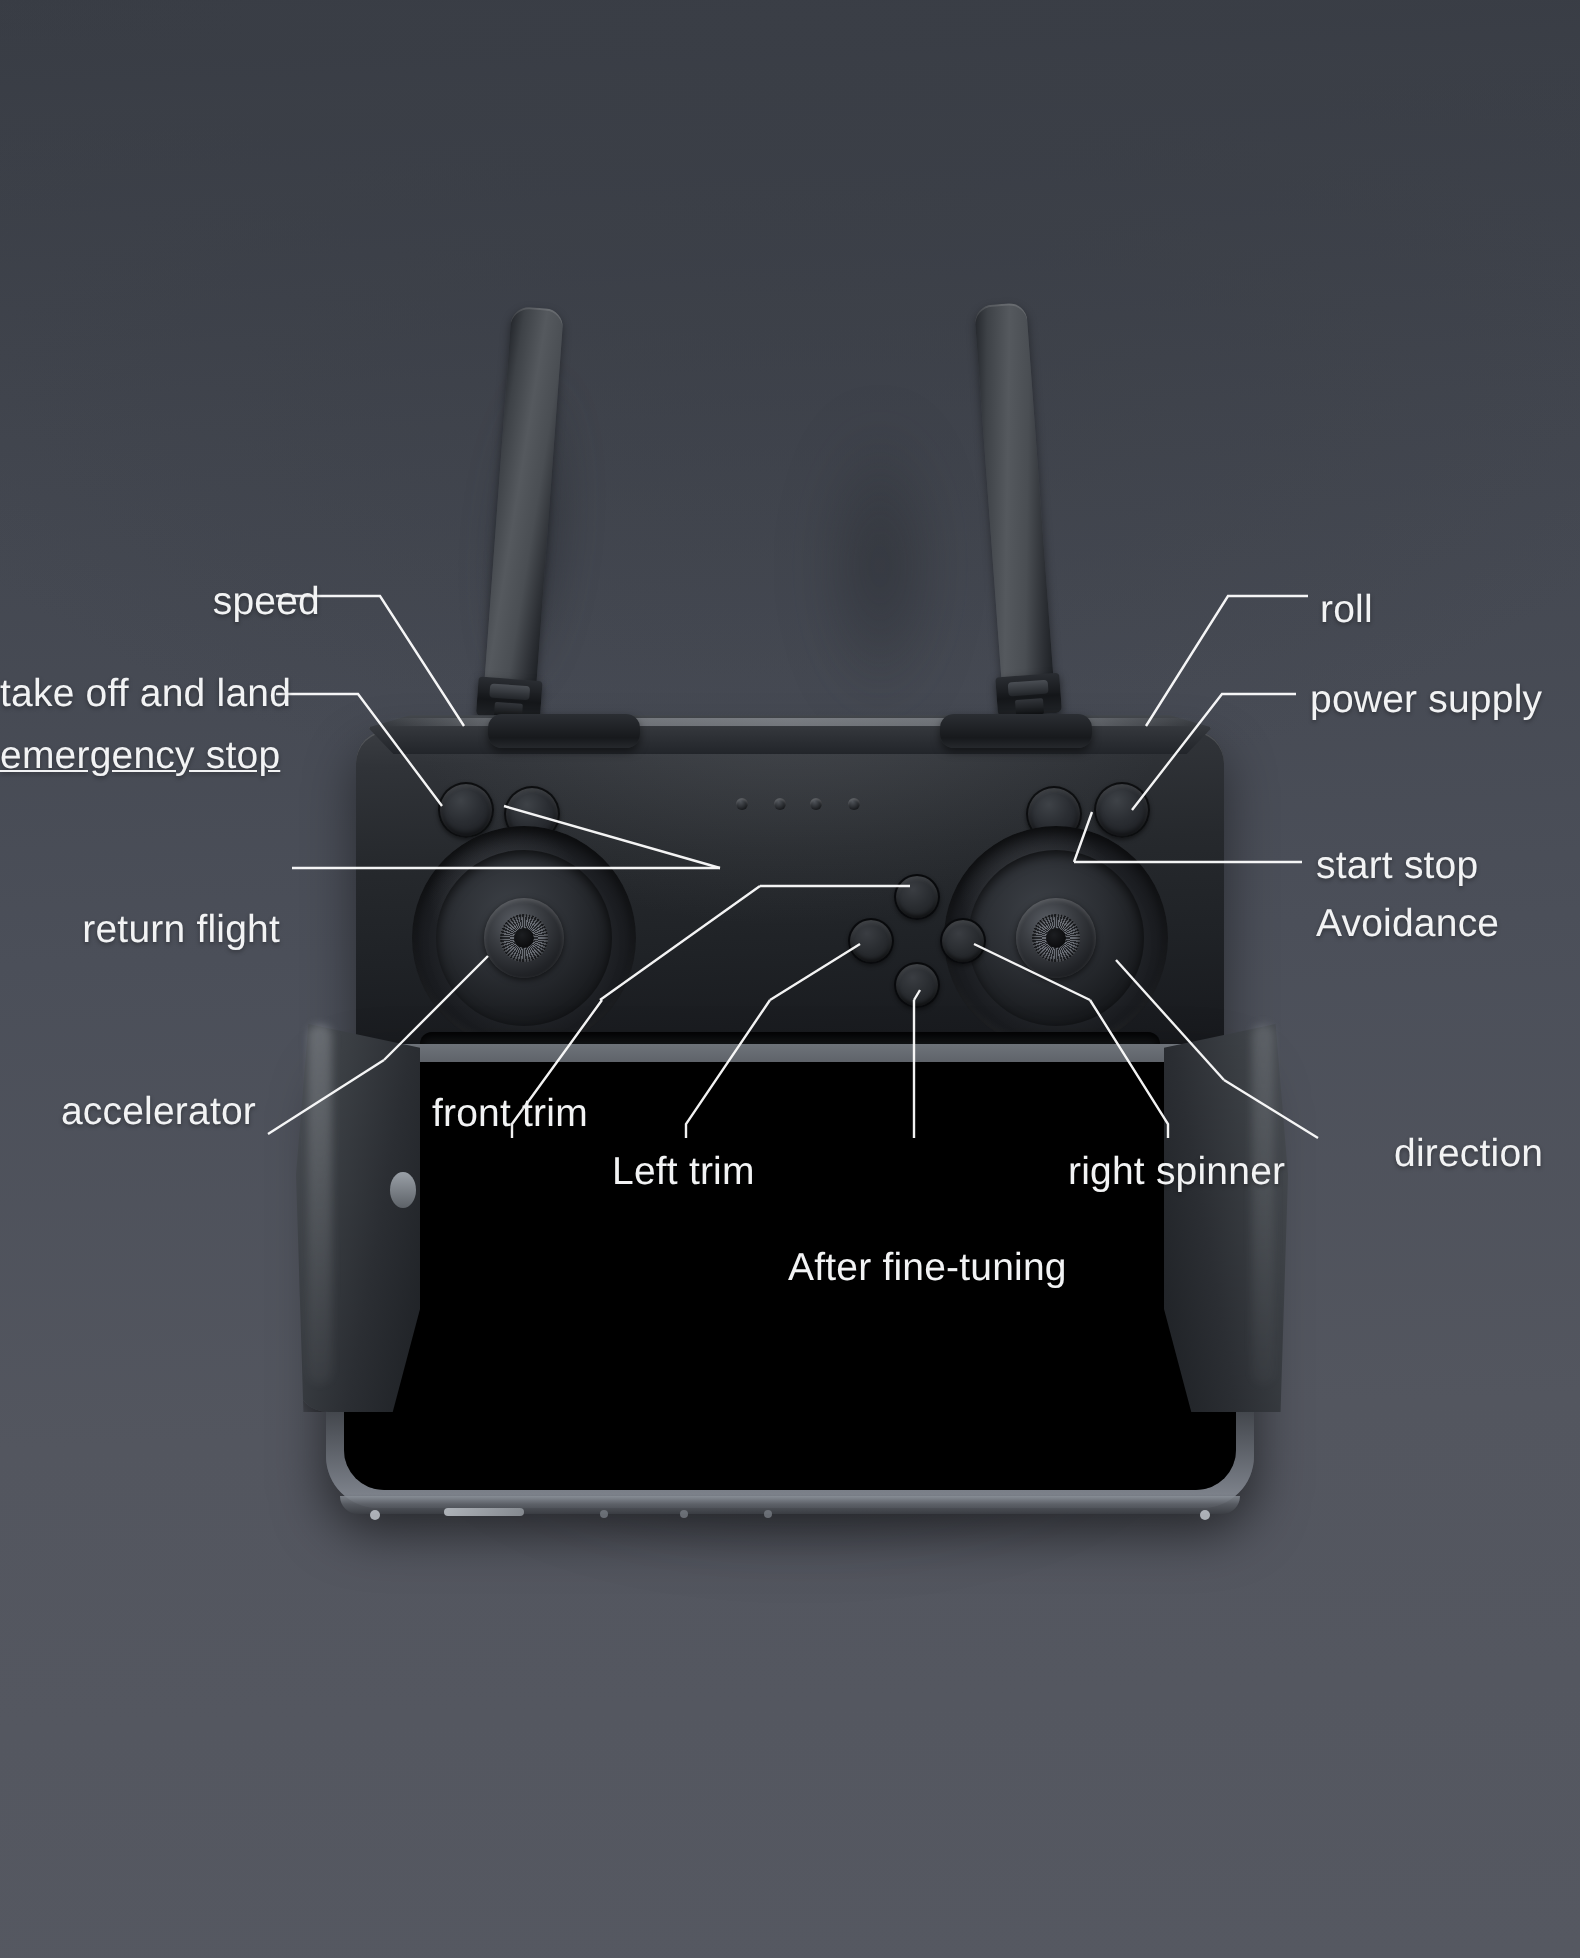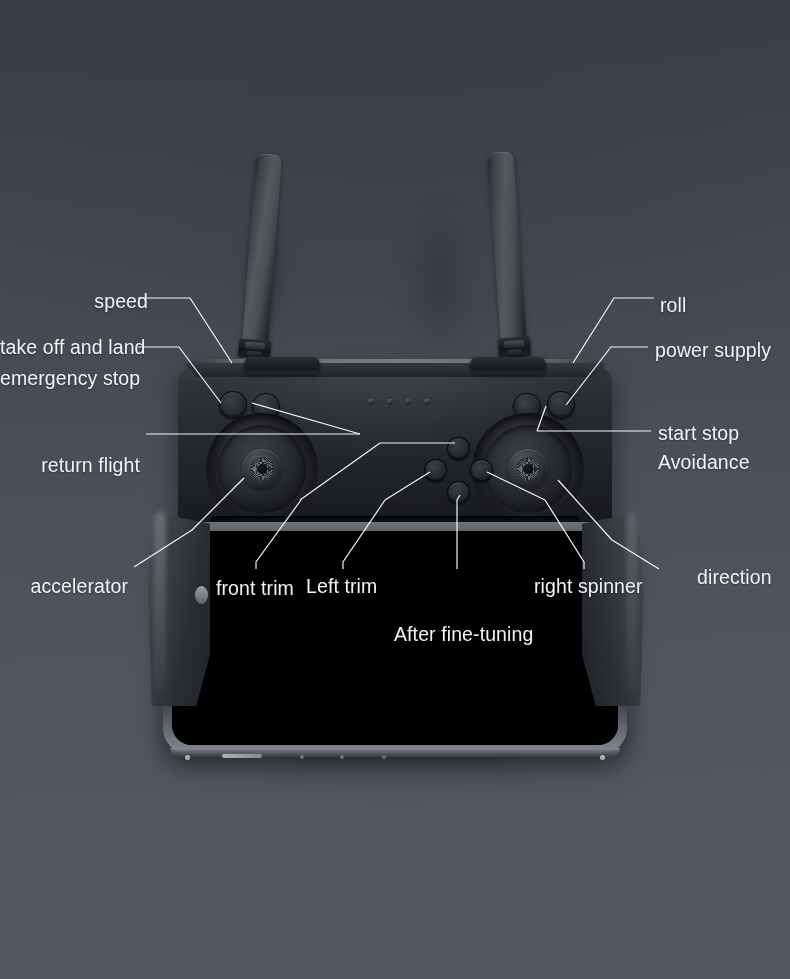--- a/index.html
+++ b/index.html
@@ -328,30 +328,30 @@
       <path d="M457,569 L457,500"></path>
       <path d="M584,569 L584,562 L545,500"></path>
       <path d="M380,443 L455,443"></path>
       <path d="M380,443 L300,500"></path>
       <path d="M430,472 L385,500"></path>
       <path d="M460,495 L457,500"></path>
       <path d="M487,472 L545,500"></path>
     </g>
   </svg>
 
-  <div class="label r" style="left:0;top:288px;width:132px;padding-left:16px;">speed</div>
+  <div class="label r" style="left:12px;top:288px;width:132px;padding-left:16px;">speed</div>
   <div class="label r" style="left:0;top:334px;width:132px;">take off and land</div>
-  <div class="label r" style="left:0;top:365px;width:132px;">emergency stop</div>
+  <div class="label r" style="left:0;top:365px;width:132px;text-decoration:underline;">emergency stop</div>
   <div class="label r" style="left:0;top:452px;width:140px;">return flight</div>
-  <div class="label r" style="left:0;top:573px;width:128px;">accelerator</div>
+  <div class="label r" style="left:0;top:543px;width:128px;">accelerator</div>
 
   <div class="label" style="left:660px;top:292px;">roll</div>
   <div class="label" style="left:655px;top:337px;">power supply</div>
   <div class="label" style="left:658px;top:420px;">start stop</div>
   <div class="label" style="left:658px;top:449px;">Avoidance</div>
   <div class="label" style="left:663px;top:564px;margin-left:34px;">direction</div>
 
-  <div class="label" style="left:216px;top:575px;">front trim</div>
+  <div class="label" style="left:216px;top:544px;">front trim</div>
   <div class="label" style="left:306px;top:573px;">Left trim</div>
   <div class="label" style="left:394px;top:573px;margin-top:48px;">After fine-tuning</div>
   <div class="label" style="left:534px;top:573px;">right spinner</div>
 
 </div>
 
 </body></html>

